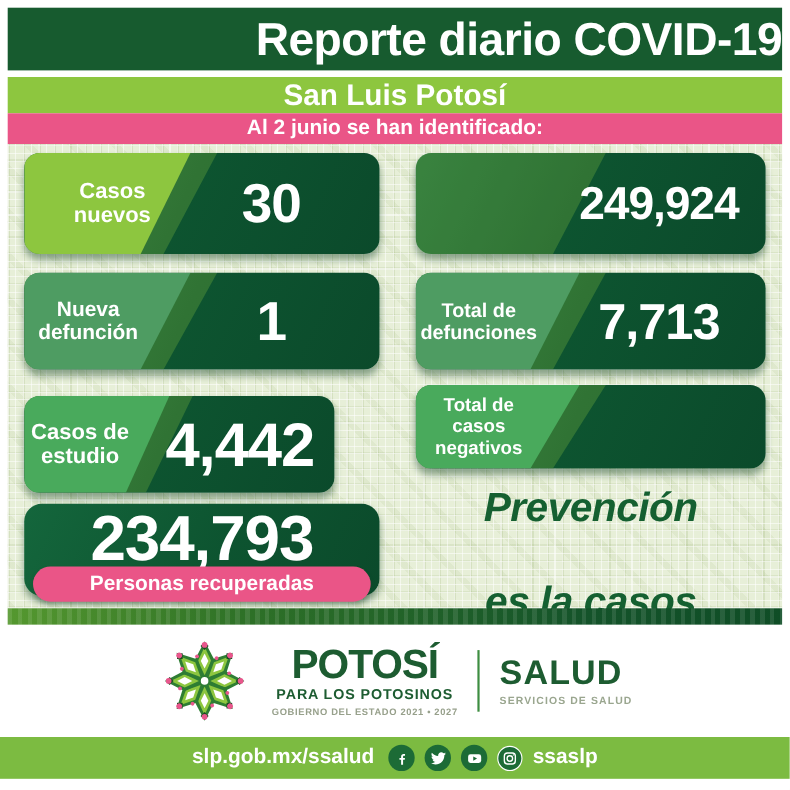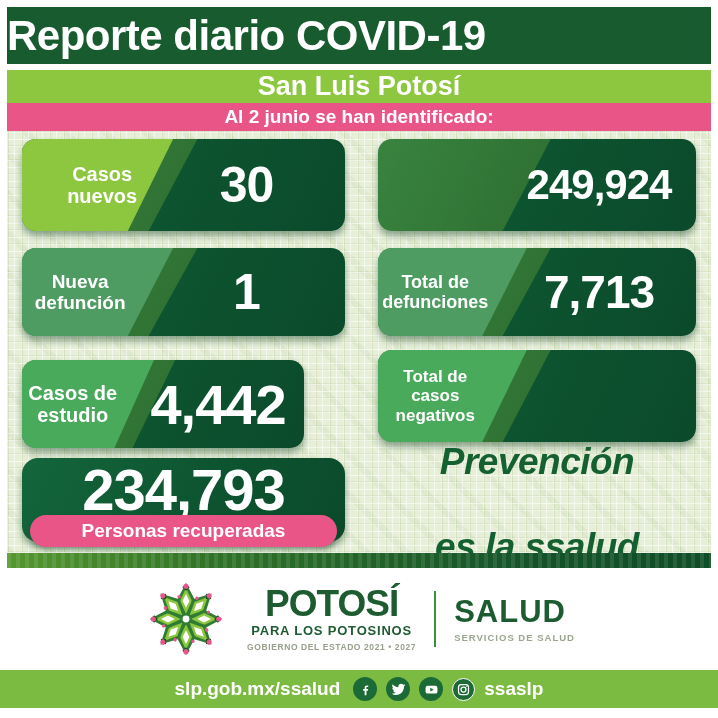--- a/index.html
+++ b/index.html
@@ -14,21 +14,21 @@
     --icon-circle-green:#1c6b36;
     --pattern-base:#e7efd8;
   }
   *{margin:0;padding:0;box-sizing:border-box;}
   html,body{width:718px;height:718px;background:#fff;overflow:hidden;}
   body{font-family:"Liberation Sans","DejaVu Sans",sans-serif;position:relative;}
   .poster{position:absolute;inset:0;background:#fff;}
 
   
   .hdr{position:absolute;left:7px;right:7px;top:7px;height:57px;background:var(--header-green);
-       display:flex;align-items:center;justify-content:flex-start;}
+       display:flex;align-items:center;justify-content:flex-end;}
   .hdr-title{color:#fff;font-size:42px;font-weight:bold;letter-spacing:-.5px;}
   .hdr-sub{position:absolute;left:7px;right:7px;top:70px;height:33px;background:var(--light-green);
        display:flex;align-items:center;justify-content:center;}
   .hdr-sub span{color:#fff;font-size:27px;font-weight:bold;}
   .hdr-banner{position:absolute;left:7px;right:7px;top:103px;height:28px;background:var(--pink);
        display:flex;align-items:center;justify-content:center;}
   .hdr-banner span{color:#fff;font-size:19px;font-weight:600;}
 
   
   .stats-area{position:absolute;left:7px;right:7px;top:131px;height:422px;
@@ -52,21 +52,21 @@
         padding-right:16%;color:#fff;font-weight:bold;line-height:1.12;}
   .card .value{position:absolute;top:0;bottom:0;left:42%;right:3%;
         display:flex;align-items:center;justify-content:center;
         color:#fff;font-weight:bold;letter-spacing:-1px;}
 
   #card-0{left:15px;top:8px;width:323px;height:92px;}
   #card-1{left:371px;top:8px;width:318px;height:92px;}
   #card-2{left:15px;top:117px;width:323px;height:88px;}
   #card-3{left:371px;top:117px;width:318px;height:88px;}
   #card-4{left:15px;top:229px;width:282px;height:88px;}
-  #card-5{left:371px;top:219px;width:318px;height:92px;padding-left:47px;}
+  #card-5{left:371px;top:219px;width:318px;height:76px;padding-left:47px;}
 
   #card-0 .label,#card-1 .label{background:var(--light-green);}
   #card-2 .label,#card-3 .label{background:var(--label-green-row2);}
   #card-4 .label,#card-5 .label{background:var(--label-green-row3);}
 
   #card-0 .label{font-size:20px;padding-left:44px;} #card-0 .value{font-size:50px;}
   #card-1 .label{font-size:17px;} #card-1 .value{font-size:42px;}
   #card-2 .label{font-size:19px;} #card-2 .value{font-size:50px;}
   #card-3 .label{font-size:18px;} #card-3 .value{font-size:46px;}
   #card-4 .label{font-size:20px;} #card-4 .value{font-size:56px;}
@@ -173,21 +173,21 @@
 
     <div class="rec-card">
       <div class="rec-value">234,793</div>
       <div class="rec-pill">
         <span>Personas recuperadas</span>
       </div>
     </div>
 
     <div class="slogan">
       <span>Prevención</span>
-      <span>es la ssalud</span>
+      <span>es la casos</span>
     </div>
 
   </div>
 
   <div class="divider-band"></div>
 
   <div class="footer">
     <svg class="emblem" viewBox="0 0 100 100">
       <defs>
         <g id="petal">

